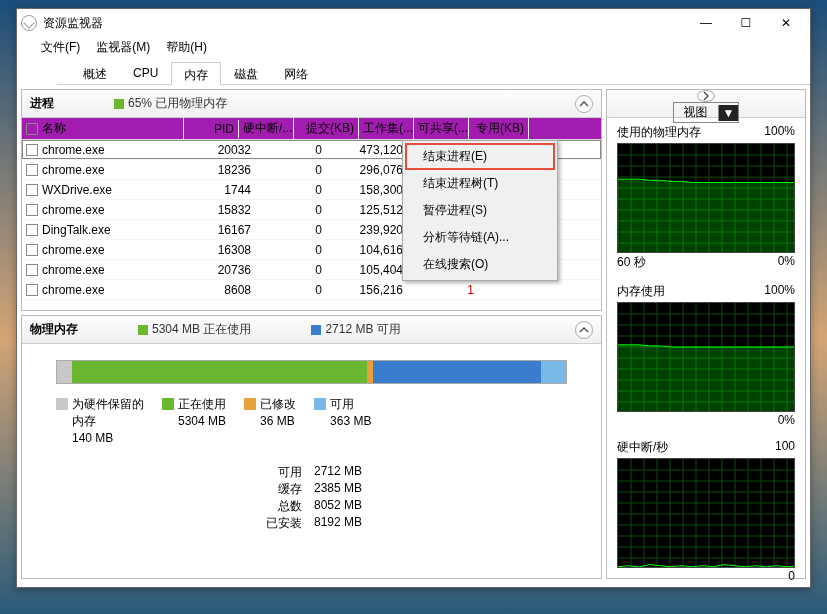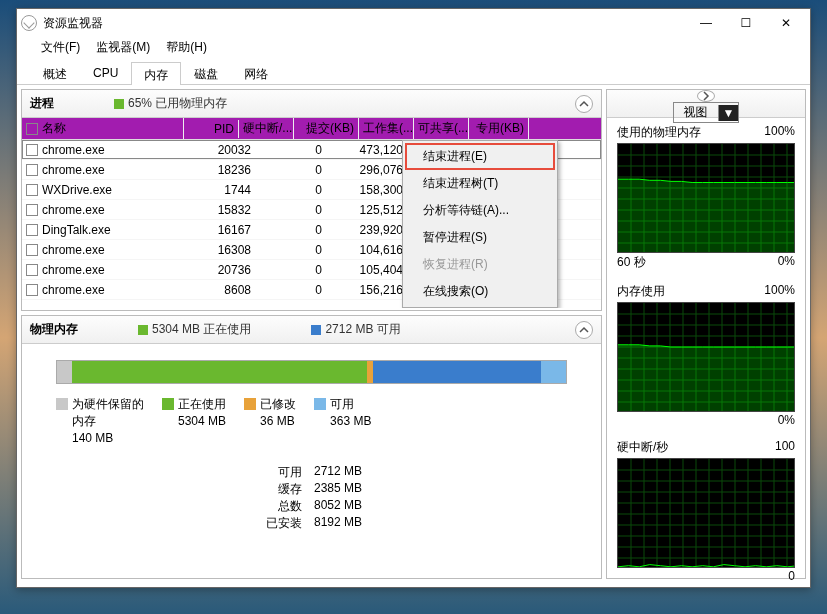--- a/index.html
+++ b/index.html
@@ -5,21 +5,21 @@
 * { margin: 0; padding: 0; box-sizing: border-box; font-family: "Microsoft YaHei", "Segoe UI", sans-serif; font-size: 12px; }
 body { width: 827px; height: 614px; overflow: hidden; background: linear-gradient(to bottom, #1a4d7a 0%, #d4a574 55%, #2a5a7a 100%); }
 .window { position: absolute; left: 16px; top: 8px; width: 795px; height: 580px; background: #fff; border: 1px solid #666; box-shadow: 0 2px 8px rgba(0,0,0,0.3); }
 .titlebar { height: 28px; display: flex; align-items: center; padding: 0 4px; background: #fff; }
 .titlebar .icon { width: 16px; height: 16px; margin-right: 6px; border: 1px solid #999; border-radius: 50%; display: inline-block; position: relative; }
 .titlebar .icon::after { content: ''; position: absolute; left: 3px; top: 3px; width: 7px; height: 7px; border-left: 1px solid #999; border-bottom: 1px solid #999; transform: rotate(-45deg); }
 .titlebar .title { flex: 1; }
 .titlebar .btn { width: 40px; height: 28px; display: flex; align-items: center; justify-content: center; cursor: default; }
 .menubar { height: 22px; display: flex; padding: 0 16px; }
 .menubar .item { padding: 2px 8px; cursor: default; }
-.tabbar { height: 26px; display: flex; border-bottom: 1px solid #ccc; padding: 0 13px; }
+.tabbar { height: 26px; display: flex; border-bottom: 1px solid #ccc; padding: 0 13px; margin-left: 40px; }
 .tabbar .tab { padding: 4px 12px; border: 1px solid transparent; border-bottom: none; cursor: default; margin-top: 2px; }
 .tabbar .tab.active { border-color: #ccc; background: #fff; position: relative; top: 1px; }
 .content { display: flex; height: calc(100% - 80px); padding: 4px; gap: 4px; }
 .left-pane { flex: 1; display: flex; flex-direction: column; gap: 4px; justify-content: center; }
 .right-pane { width: 200px; border: 1px solid #bbb; display: flex; flex-direction: column; }
 .panel { border: 1px solid #bbb; }
 .panel-header { height: 28px; display: flex; align-items: center; padding: 0 8px; background: linear-gradient(#fdfdfd, #f0f0f0); border-bottom: 1px solid #ccc; }
 .panel-header .title { font-weight: bold; }
 .panel-header .indicator { width: 10px; height: 10px; margin: 0 4px 0 60px; }
 .panel-header .sub { color: #333; }
@@ -204,23 +204,22 @@
                 <span>chrome.exe</span>
               </div>
               <div class="cell c-pid">8608</div>
               <div class="cell c-hard">0</div>
               <div class="cell c-commit">156,216</div>
               <div class="cell c-ws" style="color:#c00">1</div>
             </div>
             <div class="context-menu" style="left:380px; top:0px;">
             <div class="mitem highlighted">结束进程(E)</div>
             <div class="mitem">结束进程树(T)</div>
+            <div class="mitem">暂停进程(S)</div>
             <div class="mitem">分析等待链(A)...</div>
-            <div class="mitem">暂停进程(S)</div>
-            <div class="mitem disabled">恢复进程(R)</div>
             <div class="mitem">在线搜索(O)</div>
           </div>
         </div>
       </div>
 
       <div class="panel phys-panel">
         <div class="panel-header">
           <span class="title">物理内存</span>
           <span class="indicator sq-green"></span>
           <span class="sub">5304 MB 正在使用</span>

